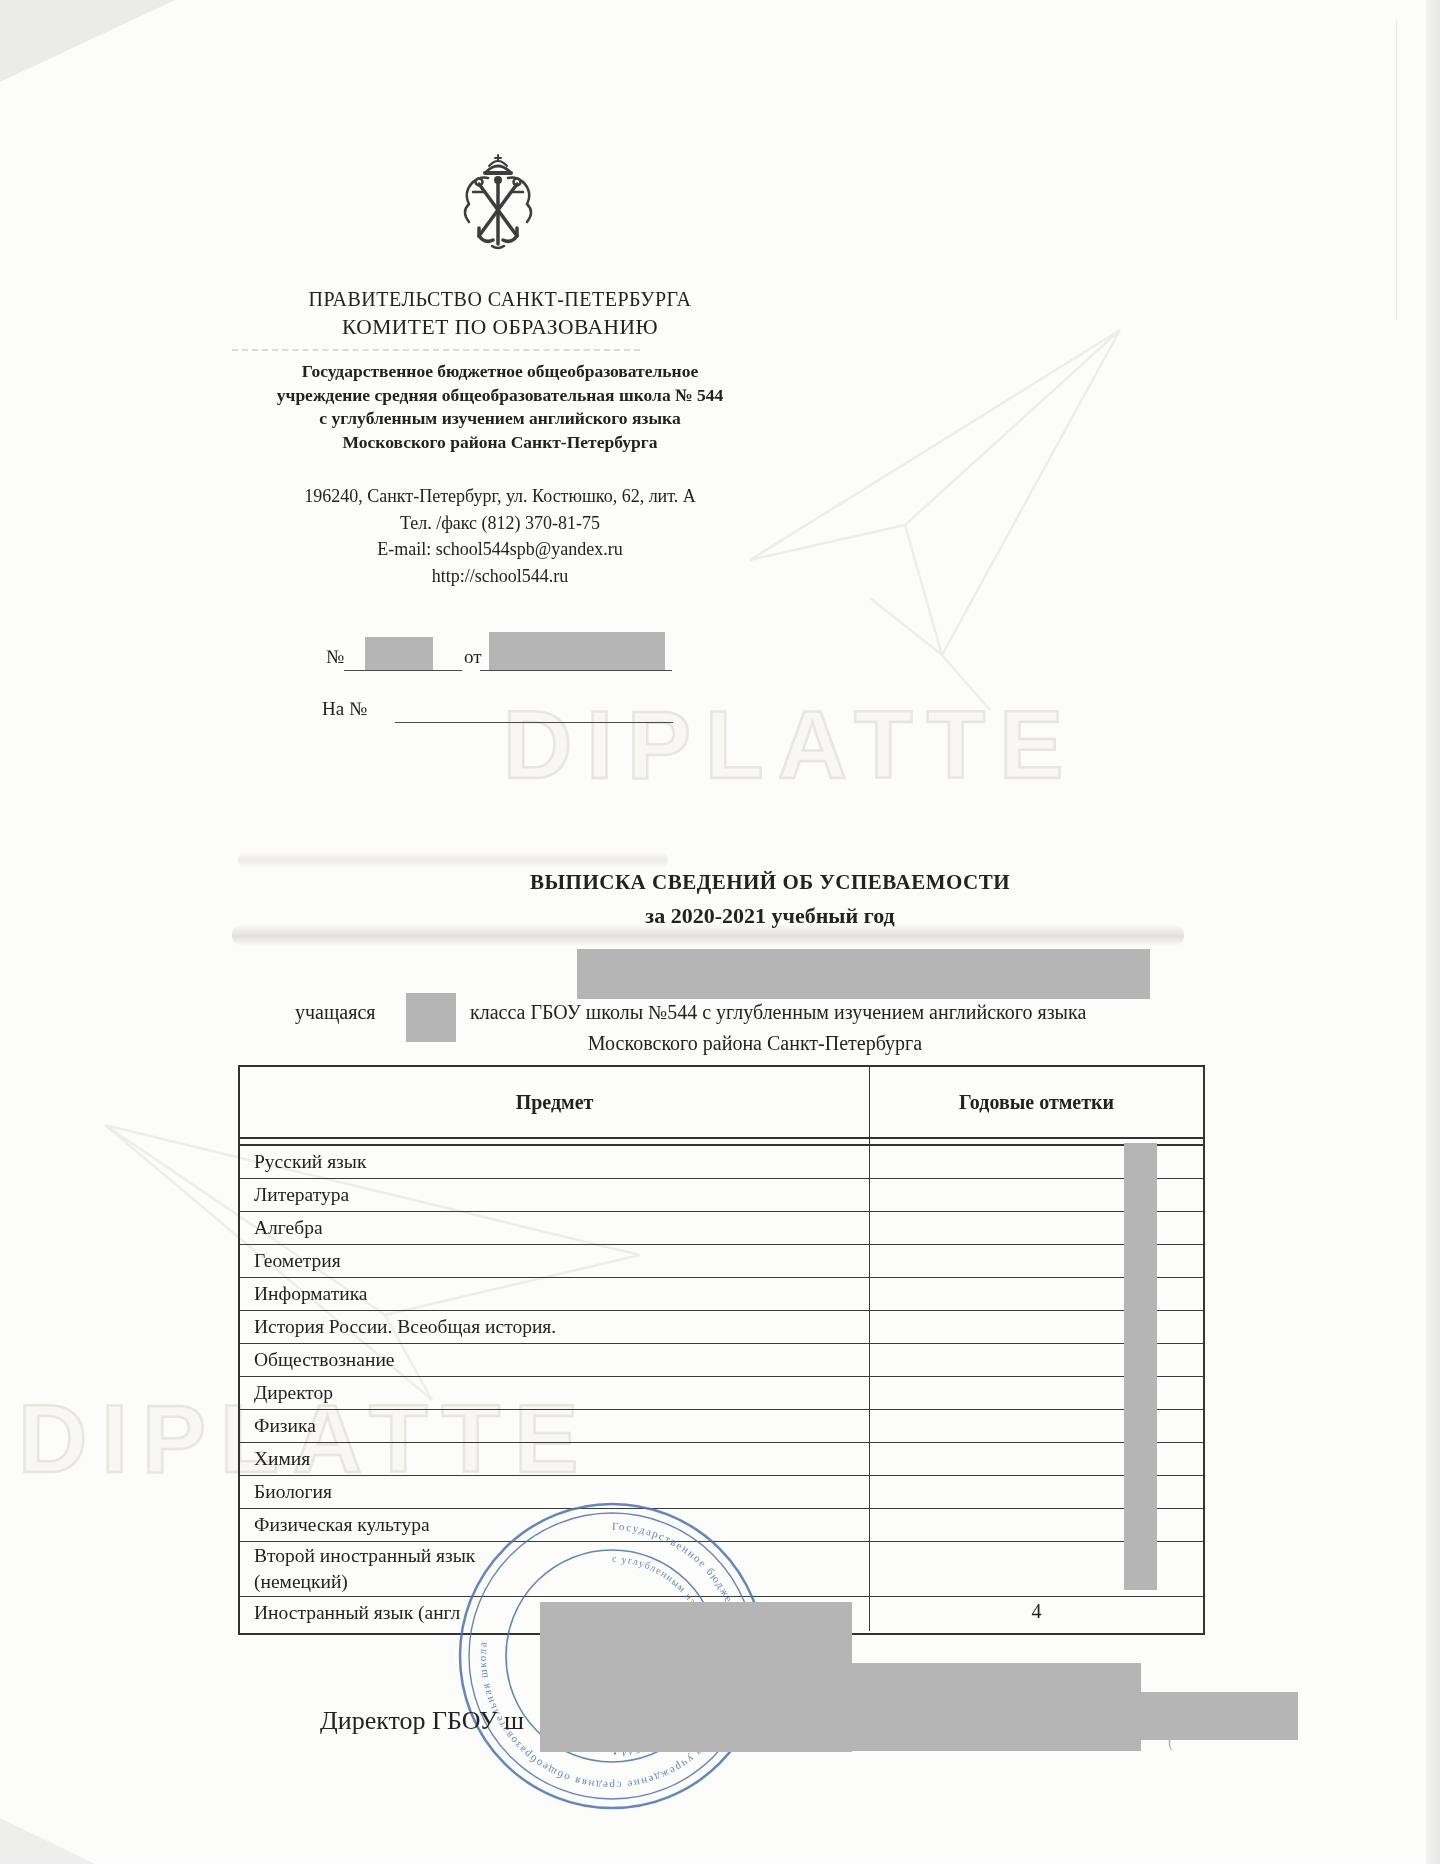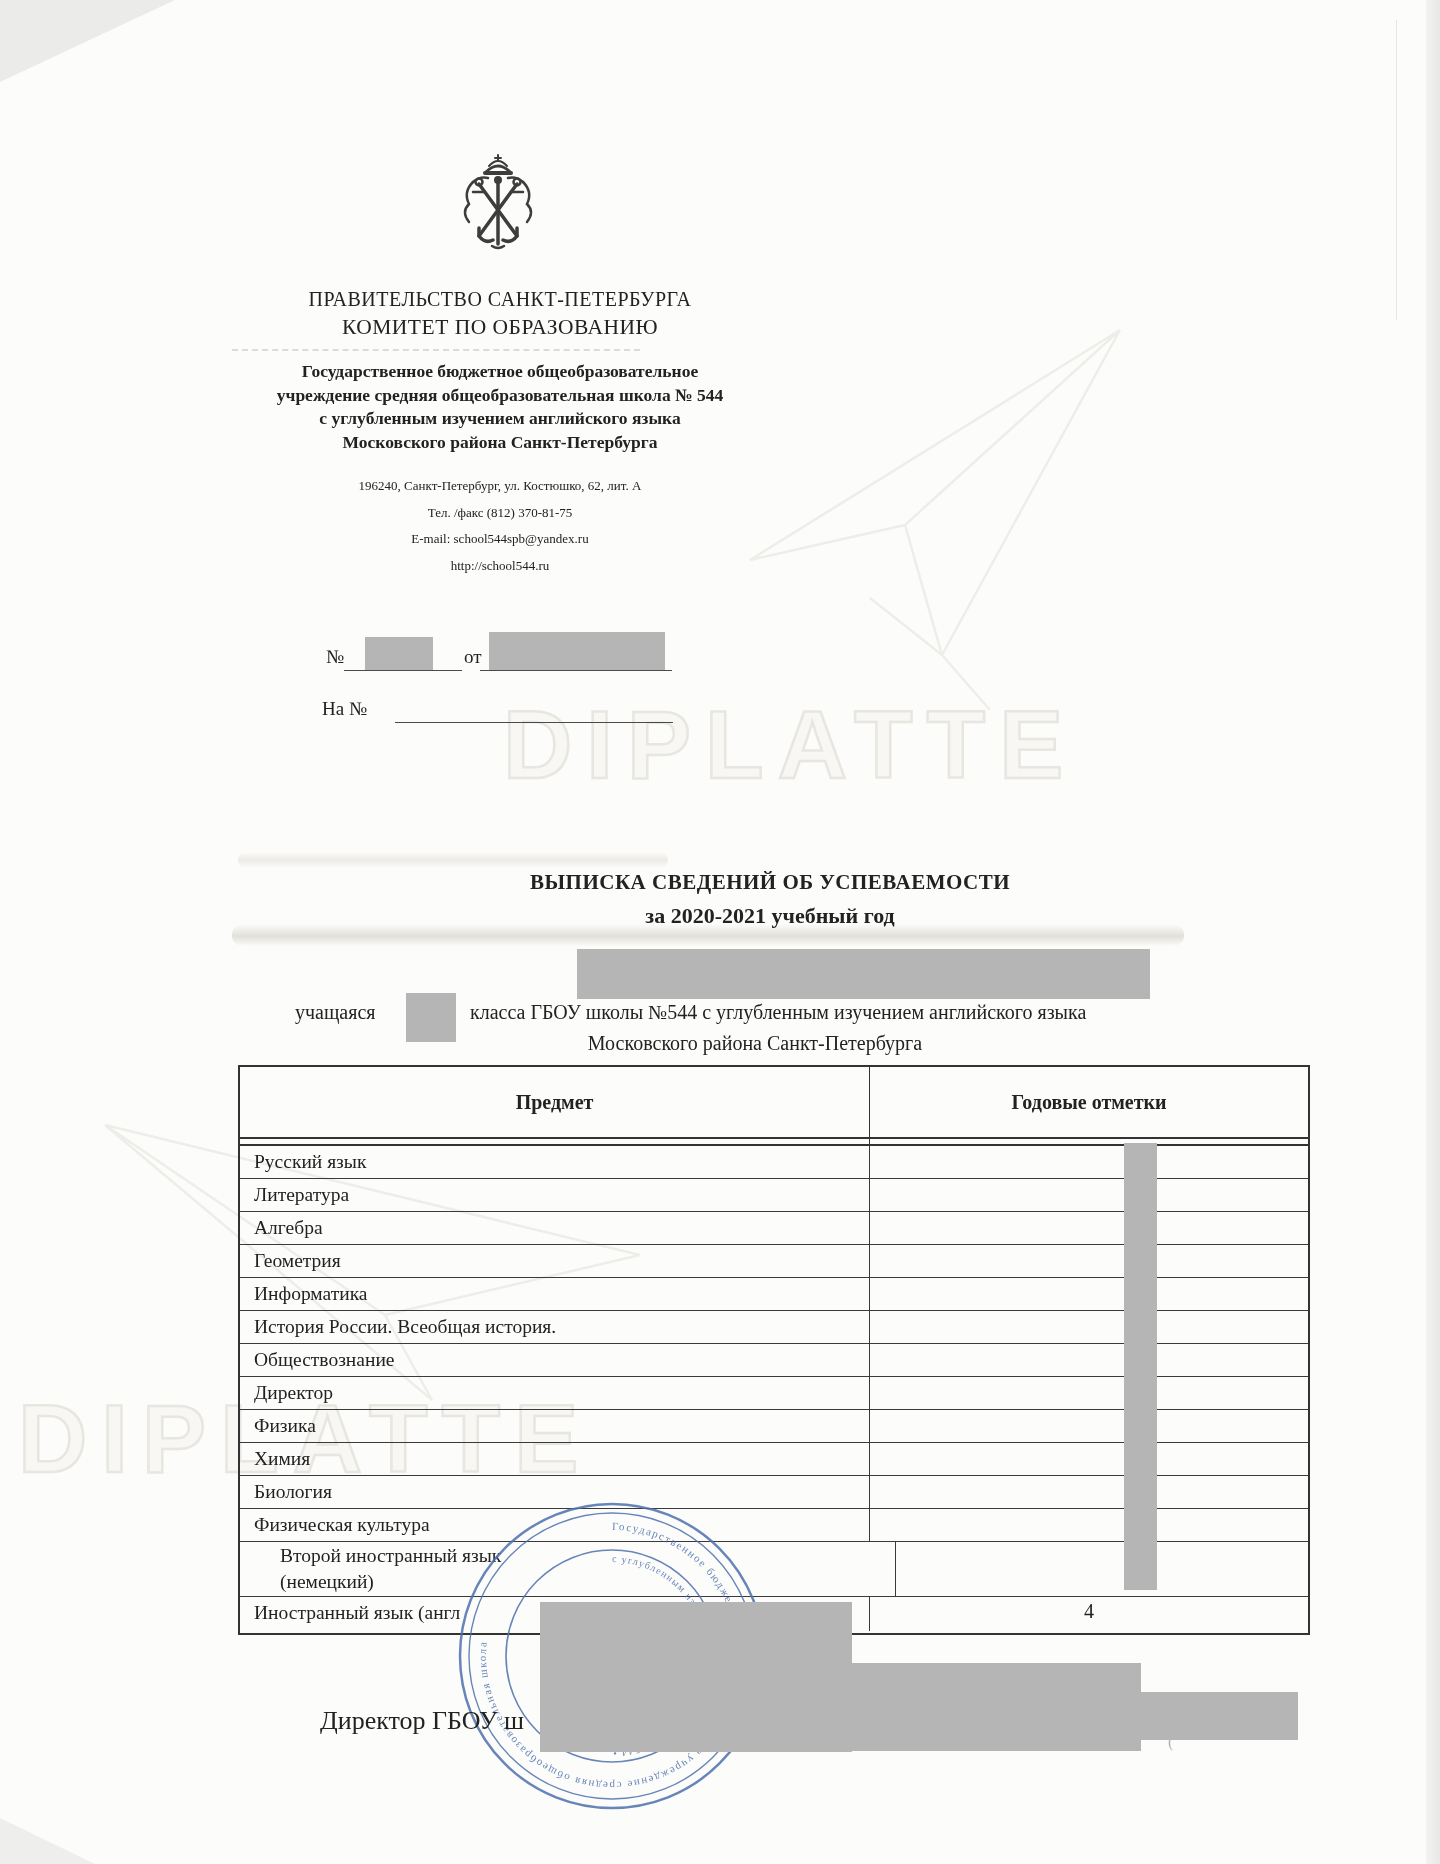--- a/index.html
+++ b/index.html
@@ -37,43 +37,43 @@
     z-index:1;
   }
   .plane{z-index:0;}
   .plane path{stroke:#efede9;stroke-width:2.5;fill:none;}
 
   
   .head-col{left:260px;width:480px;text-align:center;z-index:2;}
   .gov{top:288px;font-size:20px;letter-spacing:.5px;}
   .committee{top:315px;font-size:21.5px;letter-spacing:.5px;}
   .school{top:360px;font-weight:bold;font-size:17.5px;line-height:23.5px;}
-  .contact{top:473px;font-size:13px;line-height:26.5px;}
+  .contact{top:483px;font-size:18px;line-height:26.5px;}
   .codes{top:568px;font-size:15px;line-height:21.5px;}
 
   
   .ref{font-size:19px;z-index:2;}
   .redact{background:#b5b5b5;z-index:3;}
   .uline{border-bottom:1.6px solid #4a4a4a;z-index:2;}
 
   
   .doc-title{left:420px;top:870px;width:700px;text-align:center;font-weight:bold;font-size:21px;letter-spacing:.5px;z-index:2;}
   .doc-subtitle{left:420px;top:903px;width:700px;text-align:center;font-weight:bold;font-size:22px;z-index:2;font-family:Liberation Serif, serif;}
 
   .student1{top:1001px;font-size:20px;z-index:2;}
   .student2{left:280px;top:1032px;width:950px;text-align:center;font-size:20px;z-index:2;}
 
   
-  .tbl{left:238px;top:1065px;width:1072px;height:570px;border:2px solid #333;box-sizing:border-box;z-index:2;background:transparent;}
+  .tbl{left:238px;top:1065px;width:967px;height:570px;border:2px solid #333;box-sizing:border-box;z-index:2;background:transparent;}
   .thead{display:flex;height:70px;border-bottom:2px solid #333;font-weight:bold;font-size:20px;}
   .dblgap{display:flex;height:5px;border-bottom:2px solid #333;}
   .thc1,.gapc1{width:630px;border-right:1.6px solid #333;display:flex;align-items:center;justify-content:center;box-sizing:border-box;}
   .thc2{flex:1;display:flex;align-items:center;justify-content:center;}
   .trow{display:flex;height:32px;border-bottom:1.6px solid #3a3a3a;}
-  .trow.tall{height:54px;padding-left:26px;}
+  .trow.tall{height:54px;}
   .trow.last{height:34px;border-bottom:none;}
   .tcell.subject{width:630px;border-right:1.6px solid #3a3a3a;box-sizing:border-box;
     padding:2px 0 0 14px;font-size:19.5px;line-height:27px;}
   .trow.tall .tcell.subject{line-height:26px;padding-top:1px;}
   .tcell.grade{flex:1;text-align:center;font-size:20px;padding-top:3px;}
 
   .grades-bar{left:1124px;top:1143px;width:33px;height:447px;}
 
   
   .stamp{left:452px;top:1496px;z-index:2;opacity:.85;}

